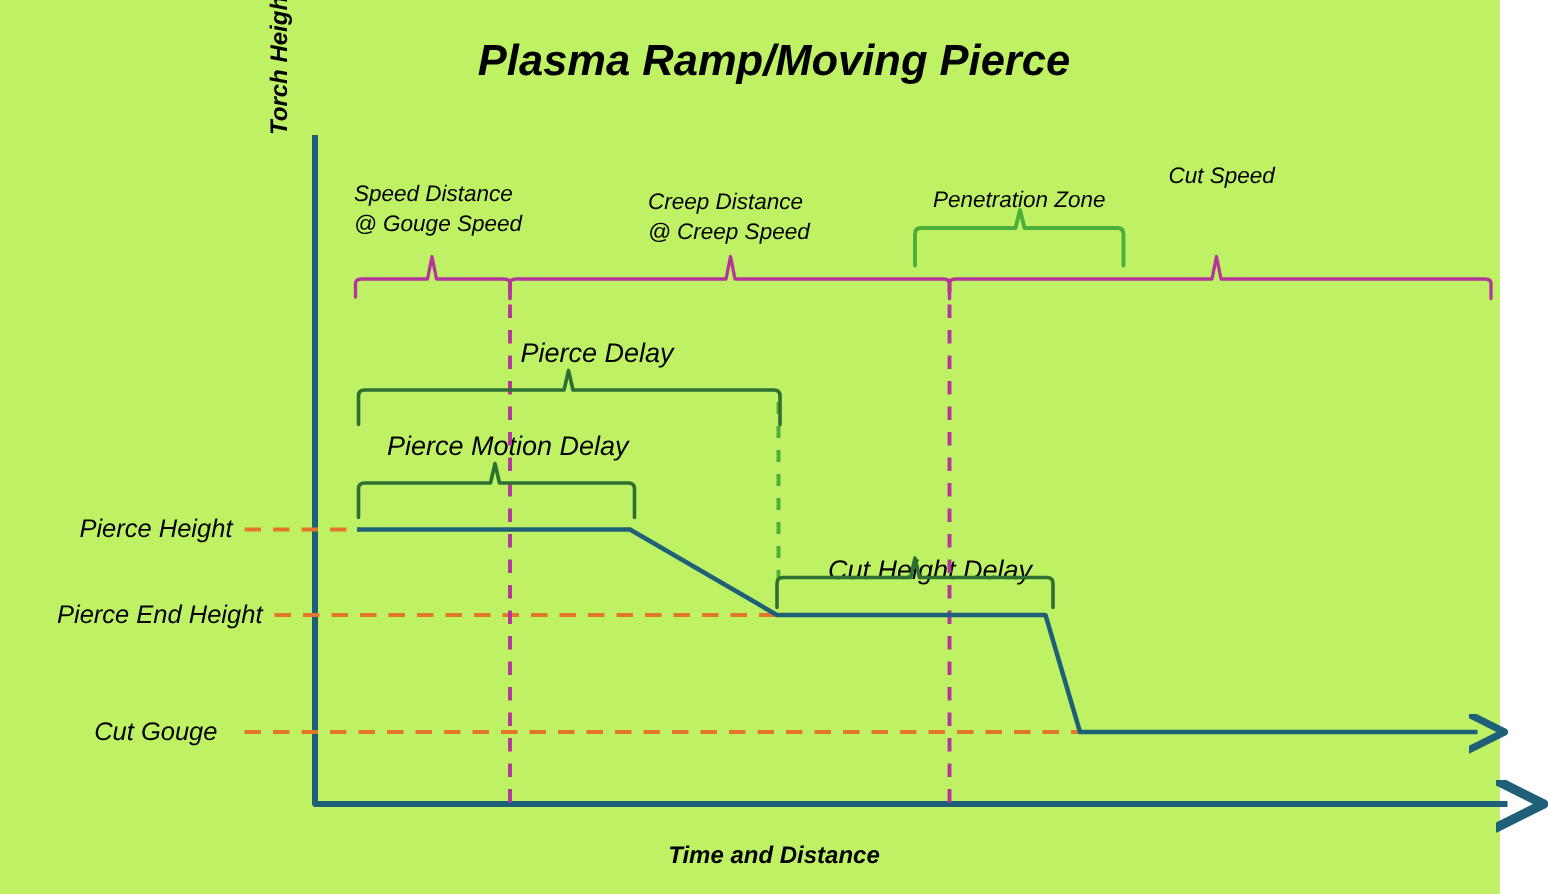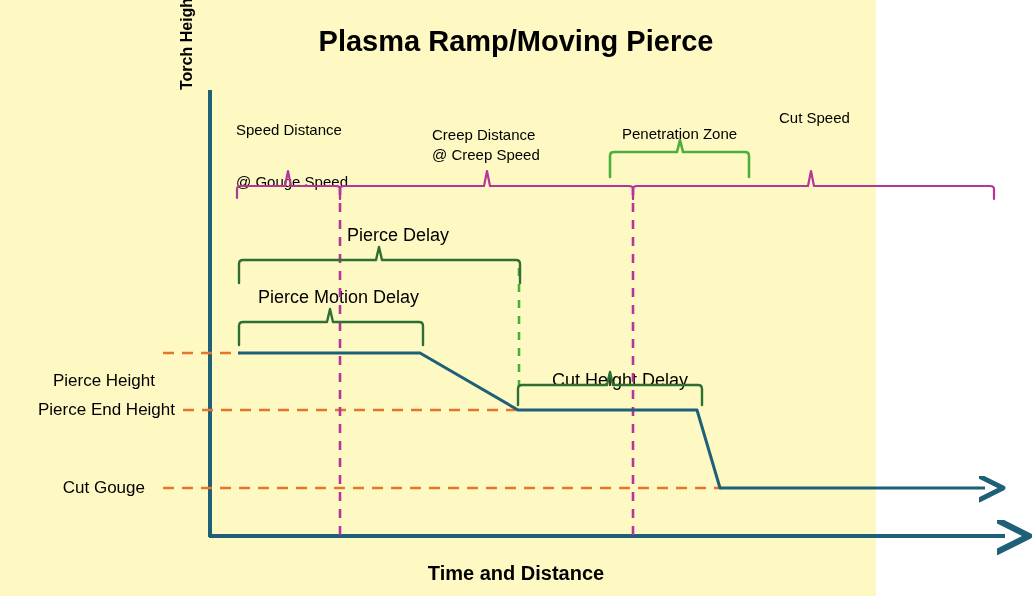--- a/index.html
+++ b/index.html
@@ -9,23 +9,24 @@
     background: #ffffff;
   }
   body {
     width: 1032px;
     height: 596px;
     font-family: "Liberation Sans", sans-serif;
     overflow: hidden;
   }
   #diagram-root {
     position: relative;
-    width: 876px;
+    width: 1000px;
     height: 596px;
-    background: #fef9c3;
+    background: #bef264;
+    font-style: italic;
   }
   #diagram-svg {
     position: absolute;
     top: 0;
     left: 0;
     width: 1032px;
     height: 596px;
   }
   .lbl {
     position: absolute;
@@ -54,21 +55,21 @@
     transform: rotate(-90deg);
     transform-origin: left top;
     white-space: nowrap;
   }
   #x-axis-label {
     position: absolute;
     left: 0;
     top: 562px;
     width: 1032px;
     text-align: center;
-    font-size: 20px;
+    font-size: 16px;
     font-weight: bold;
     color: #000000;
   }
   .seg-label {
     font-size: 15px;
   }
   .bracket-label {
     font-size: 18px;
   }
   .height-label {
@@ -80,36 +81,36 @@
 <body>
 
 <div id="diagram-root">
 
   <div id="page-title">Plasma Ramp/Moving Pierce</div>
 
   <div id="y-axis-label">Torch Height</div>
   <div id="x-axis-label">Time and Distance</div>
 
   <div class="lbl seg-label" style="left:236px; top:120px;">Speed Distance</div>
-  <div class="lbl seg-label" style="left:236px; top:140px;margin-top:32px;">@ Gouge Speed</div>
+  <div class="lbl seg-label" style="left:236px; top:140px;">@ Gouge Speed</div>
 
   <div class="lbl seg-label" style="left:432px; top:125px;">Creep Distance</div>
   <div class="lbl seg-label" style="left:432px; top:145px;">@ Creep Speed</div>
 
   <div class="lbl seg-label" style="left:622px; top:124px;">Penetration Zone</div>
 
   <div class="lbl seg-label" style="left:779px; top:108px;">Cut Speed</div>
 
   <div class="lbl bracket-label" style="left:347px; top:225px;">Pierce Delay</div>
 
   <div class="lbl bracket-label" style="left:258px; top:287px;">Pierce Motion Delay</div>
 
   <div class="lbl bracket-label" style="left:552px; top:346px;margin-top:24px;">Cut Height Delay</div>
 
-  <div class="lbl height-label" style="left:0px; top:343px; width:155px;margin-top:28px;">Pierce Height</div>
+  <div class="lbl height-label" style="left:0px; top:343px; width:155px;">Pierce Height</div>
   <div class="lbl height-label" style="left:0px; top:400px; width:175px;">Pierce End Height</div>
   <div class="lbl height-label" style="left:0px; top:478px; width:145px;">Cut Gouge</div>
 
   <svg id="diagram-svg" viewBox="0 0 1032 596">
     <defs>
       <marker id="arrow-blue" markerWidth="10" markerHeight="10" refX="2" refY="4" orient="auto" markerUnits="strokeWidth">
         <path d="M0,0 L8,4 L0,8" fill="none" stroke="#1F6079" stroke-width="1.6" stroke-linecap="round" stroke-linejoin="round"></path>
       </marker>
     </defs>
 

